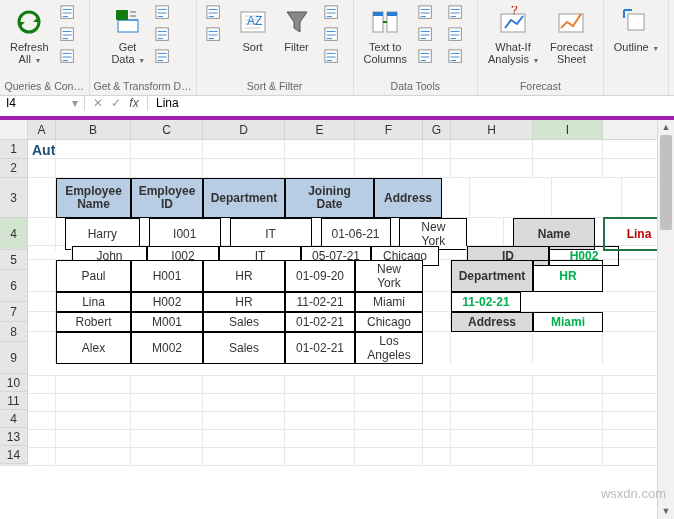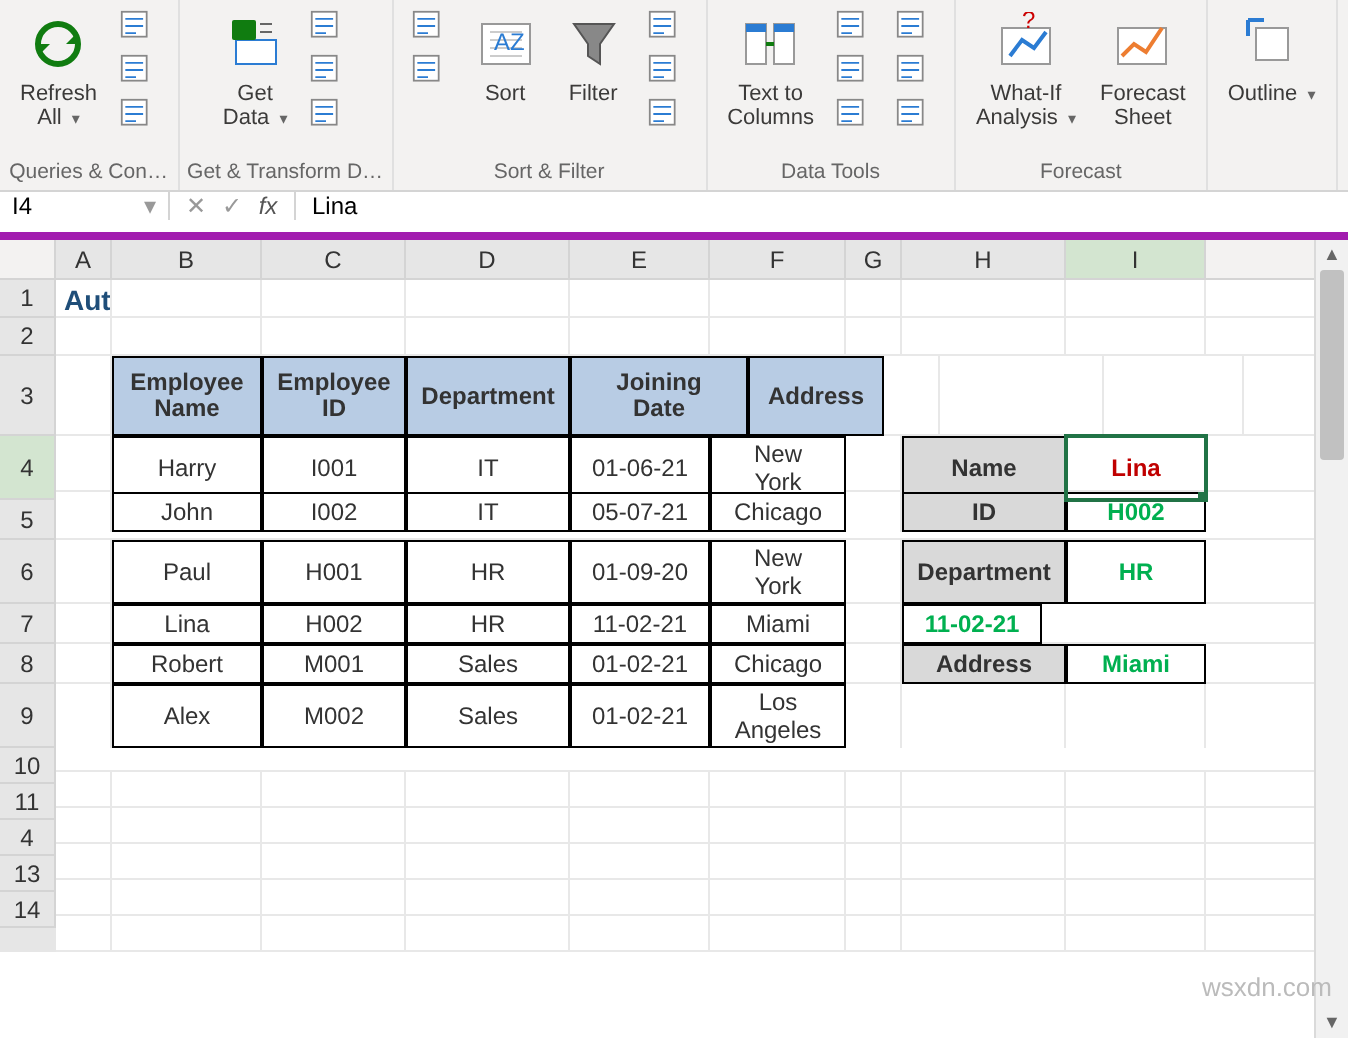--- a/index.html
+++ b/index.html
@@ -335,32 +335,32 @@
           <div class="cell" style="width: 28px; height: 40px;"></div>
           <div class="cell tbl hdr" style="width: 75px; height: 40px;">Employee<br>Name</div>
           <div class="cell tbl hdr" style="width: 72px; height: 40px;">Employee<br>ID</div>
           <div class="cell tbl hdr" style="width: 82px; height: 40px;">Department</div>
           <div class="cell tbl hdr" style="width: 89px; height: 40px;">Joining<br>Date</div>
           <div class="cell tbl hdr" style="width: 68px; height: 40px;">Address</div>
           <div class="cell" style="width: 28px; height: 40px;"></div>
           <div class="cell" style="width: 82px; height: 40px;"></div>
           <div class="cell" style="width: 70px; height: 40px;"></div>
         </div>
-        <div class="cell-row" style="height: 28px;">
+        <div class="cell-row" style="height: 28px; justify-content: space-between;">
           <div class="cell" style="width: 28px; height: 32px;"></div>
           <div class="cell tbl ctr" style="width: 75px; height: 32px;">Harry</div>
           <div class="cell tbl ctr" style="width: 72px; height: 32px;">I001</div>
           <div class="cell tbl ctr" style="width: 82px; height: 32px;">IT</div>
           <div class="cell tbl ctr" style="width: 70px; height: 32px;">01-06-21</div>
           <div class="cell tbl ctr" style="width: 68px; height: 32px;">New<br>York</div>
           <div class="cell" style="width: 28px; height: 32px;"></div>
           <div class="cell lkp lbl" style="width: 82px; height: 32px;">Name</div>
           <div class="cell lkp selval sel-cell" style="width: 70px; height: 32px;">Lina</div>
         </div>
-        <div class="cell-row" style="height: 24px;">
+        <div class="cell-row" style="height: 14px; padding-left: 16px;">
           <div class="cell" style="width: 28px; height: 20px;"></div>
           <div class="cell tbl ctr" style="width: 75px; height: 20px;">John</div>
           <div class="cell tbl ctr" style="width: 72px; height: 20px;">I002</div>
           <div class="cell tbl ctr" style="width: 82px; height: 20px;">IT</div>
           <div class="cell tbl ctr" style="width: 70px; height: 20px;">05-07-21</div>
           <div class="cell tbl ctr" style="width: 68px; height: 20px;">Chicago</div>
           <div class="cell" style="width: 28px; height: 20px;"></div>
           <div class="cell lkp lbl" style="width: 82px; height: 20px;">ID</div>
           <div class="cell lkp val" style="width: 70px; height: 20px;">H002</div>
         </div>

